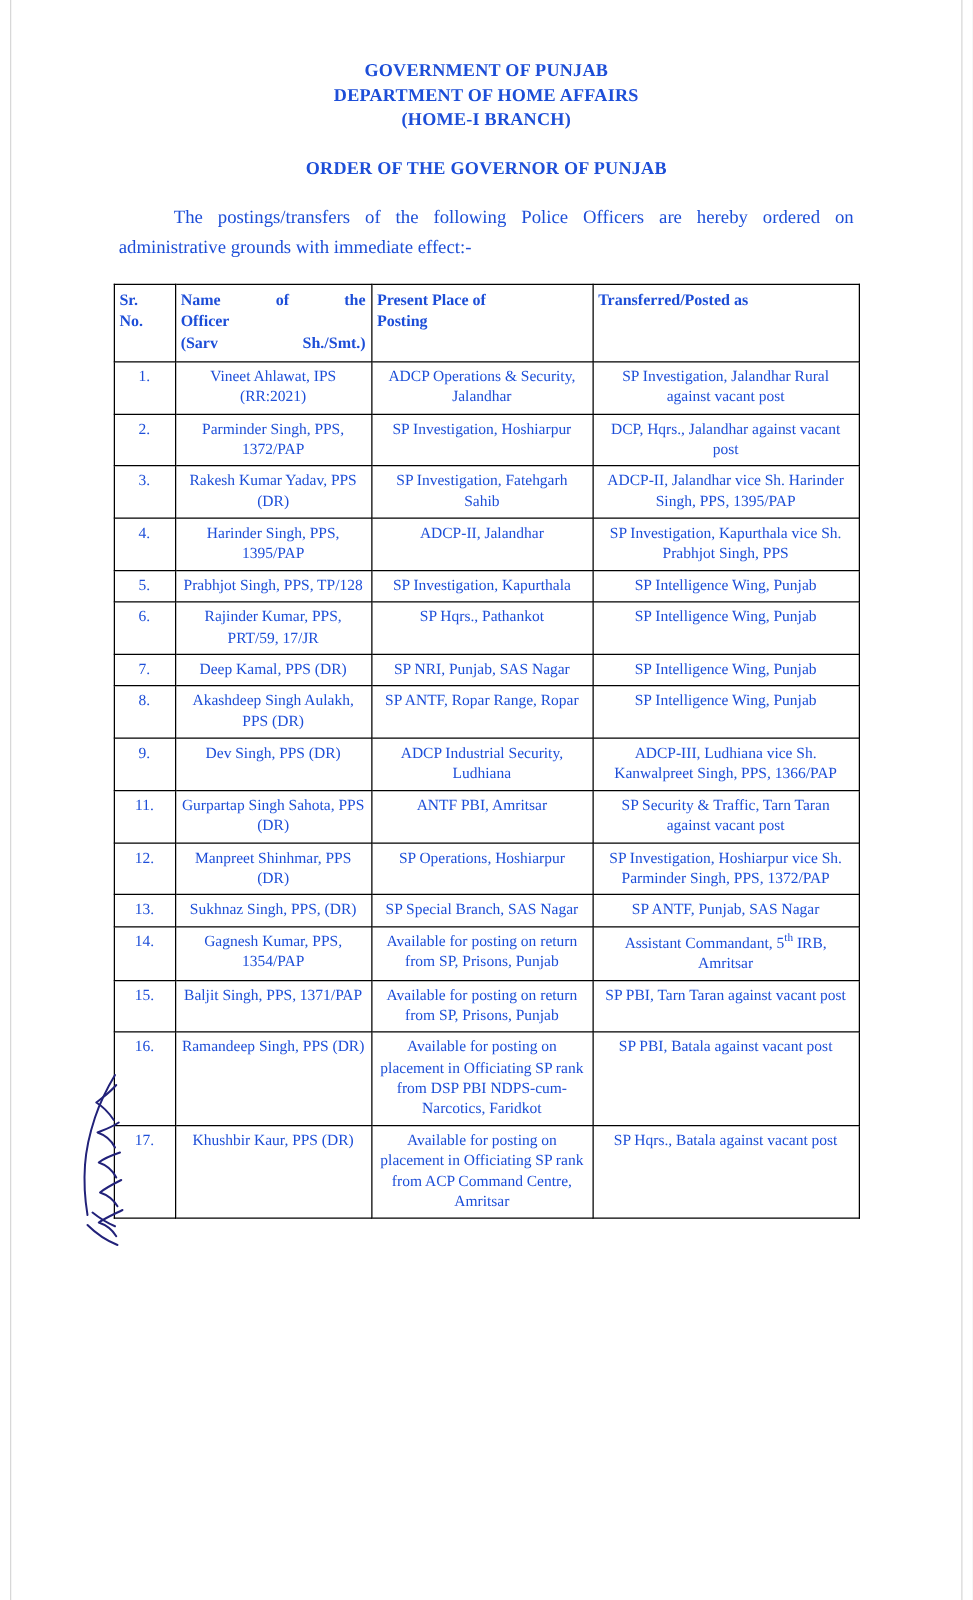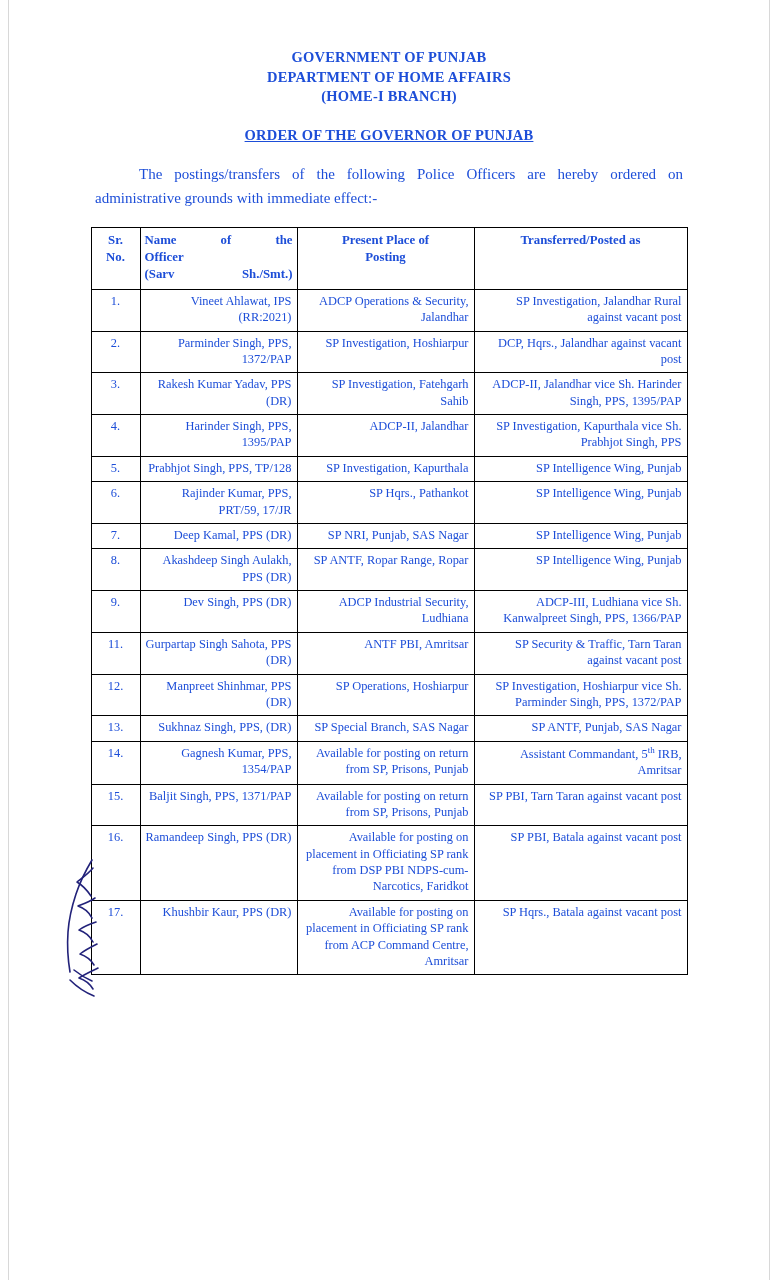--- a/index.html
+++ b/index.html
@@ -49,21 +49,20 @@
     line-height: 1.35;
   }
   .header-block div {
     font-weight: bold;
   }
   .order-title {
     text-align: center;
     margin-top: 20px;
     font-weight: bold;
     font-size: 14.5px;
-    text-decoration: underline;
     letter-spacing: 0.2px;
   }
   .intro {
     margin: 18px 95px 0 95px;
     font-size: 15px;
     line-height: 1.65;
     text-align: justify;
     text-justify: inter-word;
   }
   .intro .indent {
@@ -79,37 +78,37 @@
     line-height: 1.32;
   }
   table.order-table th,
   table.order-table td {
     border: 1px solid #000;
     vertical-align: top;
     padding: 3px 5px 5px 5px;
   }
   table.order-table th {
     font-weight: bold;
-    text-align: center;
+    text-align: left;
     font-size: 12.8px;
     padding: 4px 4px 6px 4px;
   }
   th.col-sr { width: 40px; }
   th.col-name { width: 148px; }
   th.col-present { width: 168px; }
   th.col-transfer { width: 204px; }
   th.col-name {
     text-align: left;
     text-align-last: justify;
   }
   td.c-sr {
     text-align: center;
   }
   td.c-name, td.c-present, td.c-transfer {
-    text-align: right;
+    text-align: center;
   }
   .sup {
     vertical-align: super;
     font-size: 9px;
   }
   .signature {
     position: absolute;
     left: 62px;
     top: 852px;
     width: 40px;

